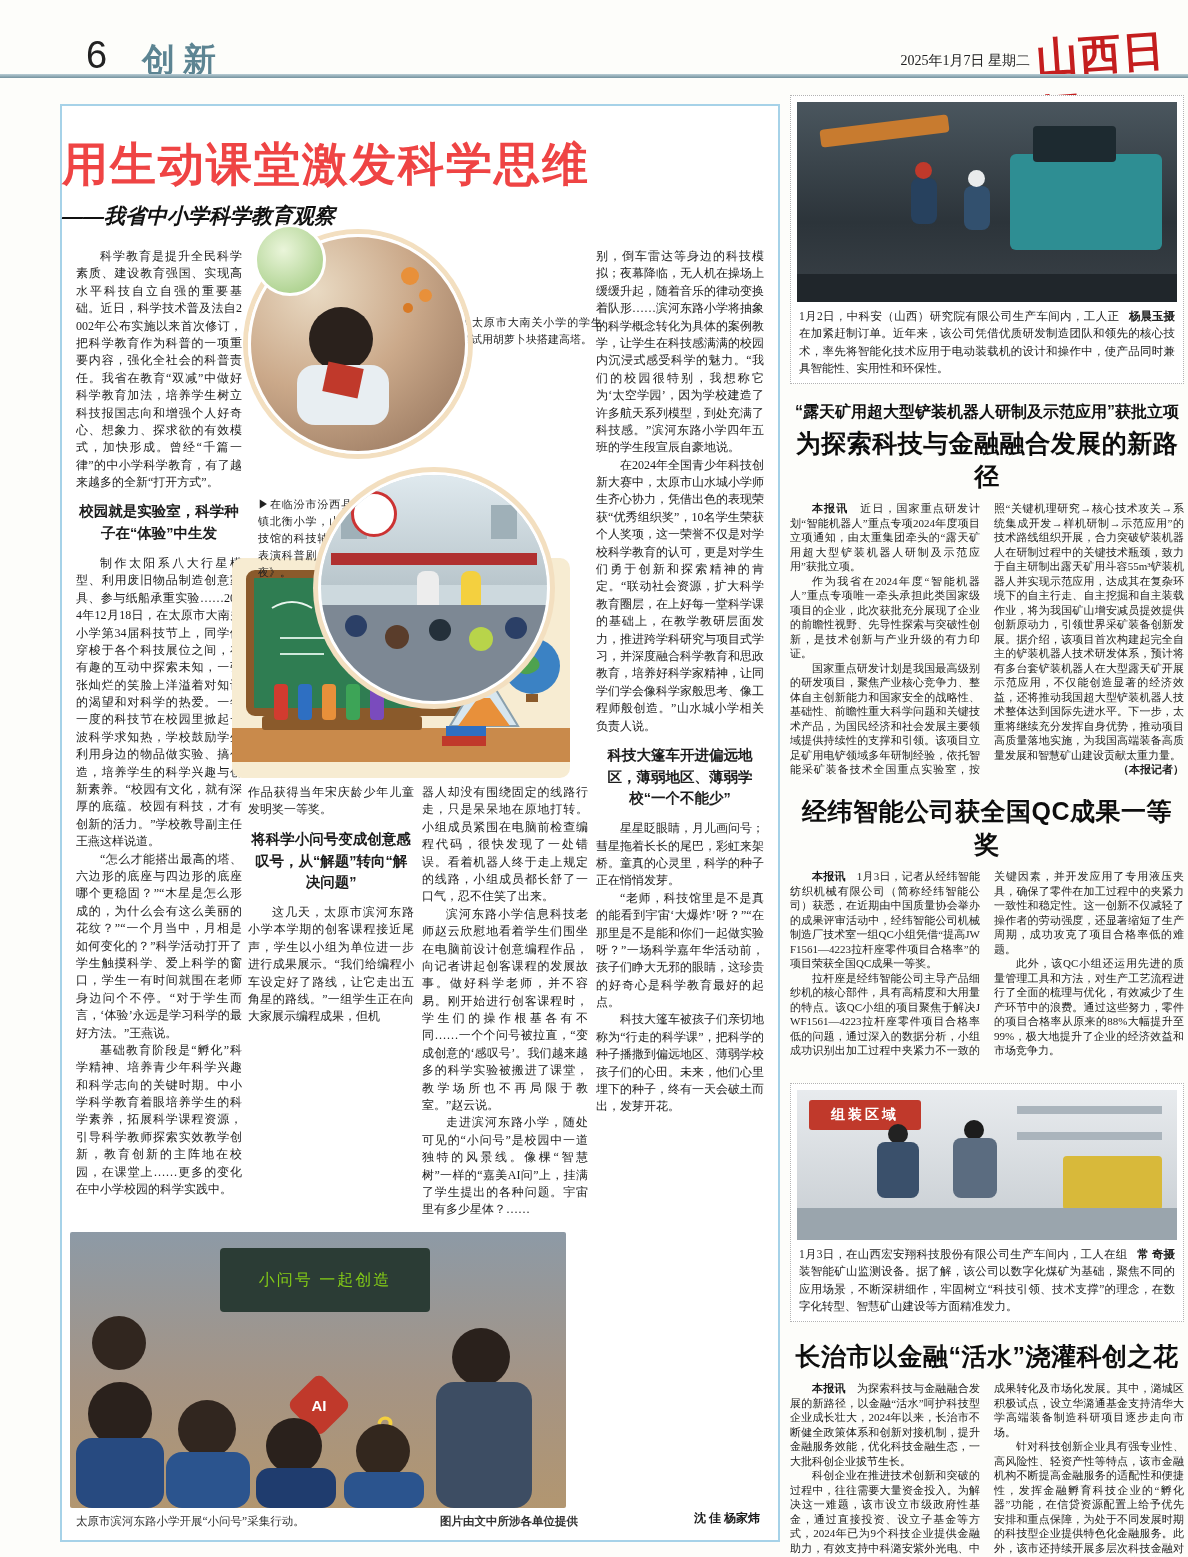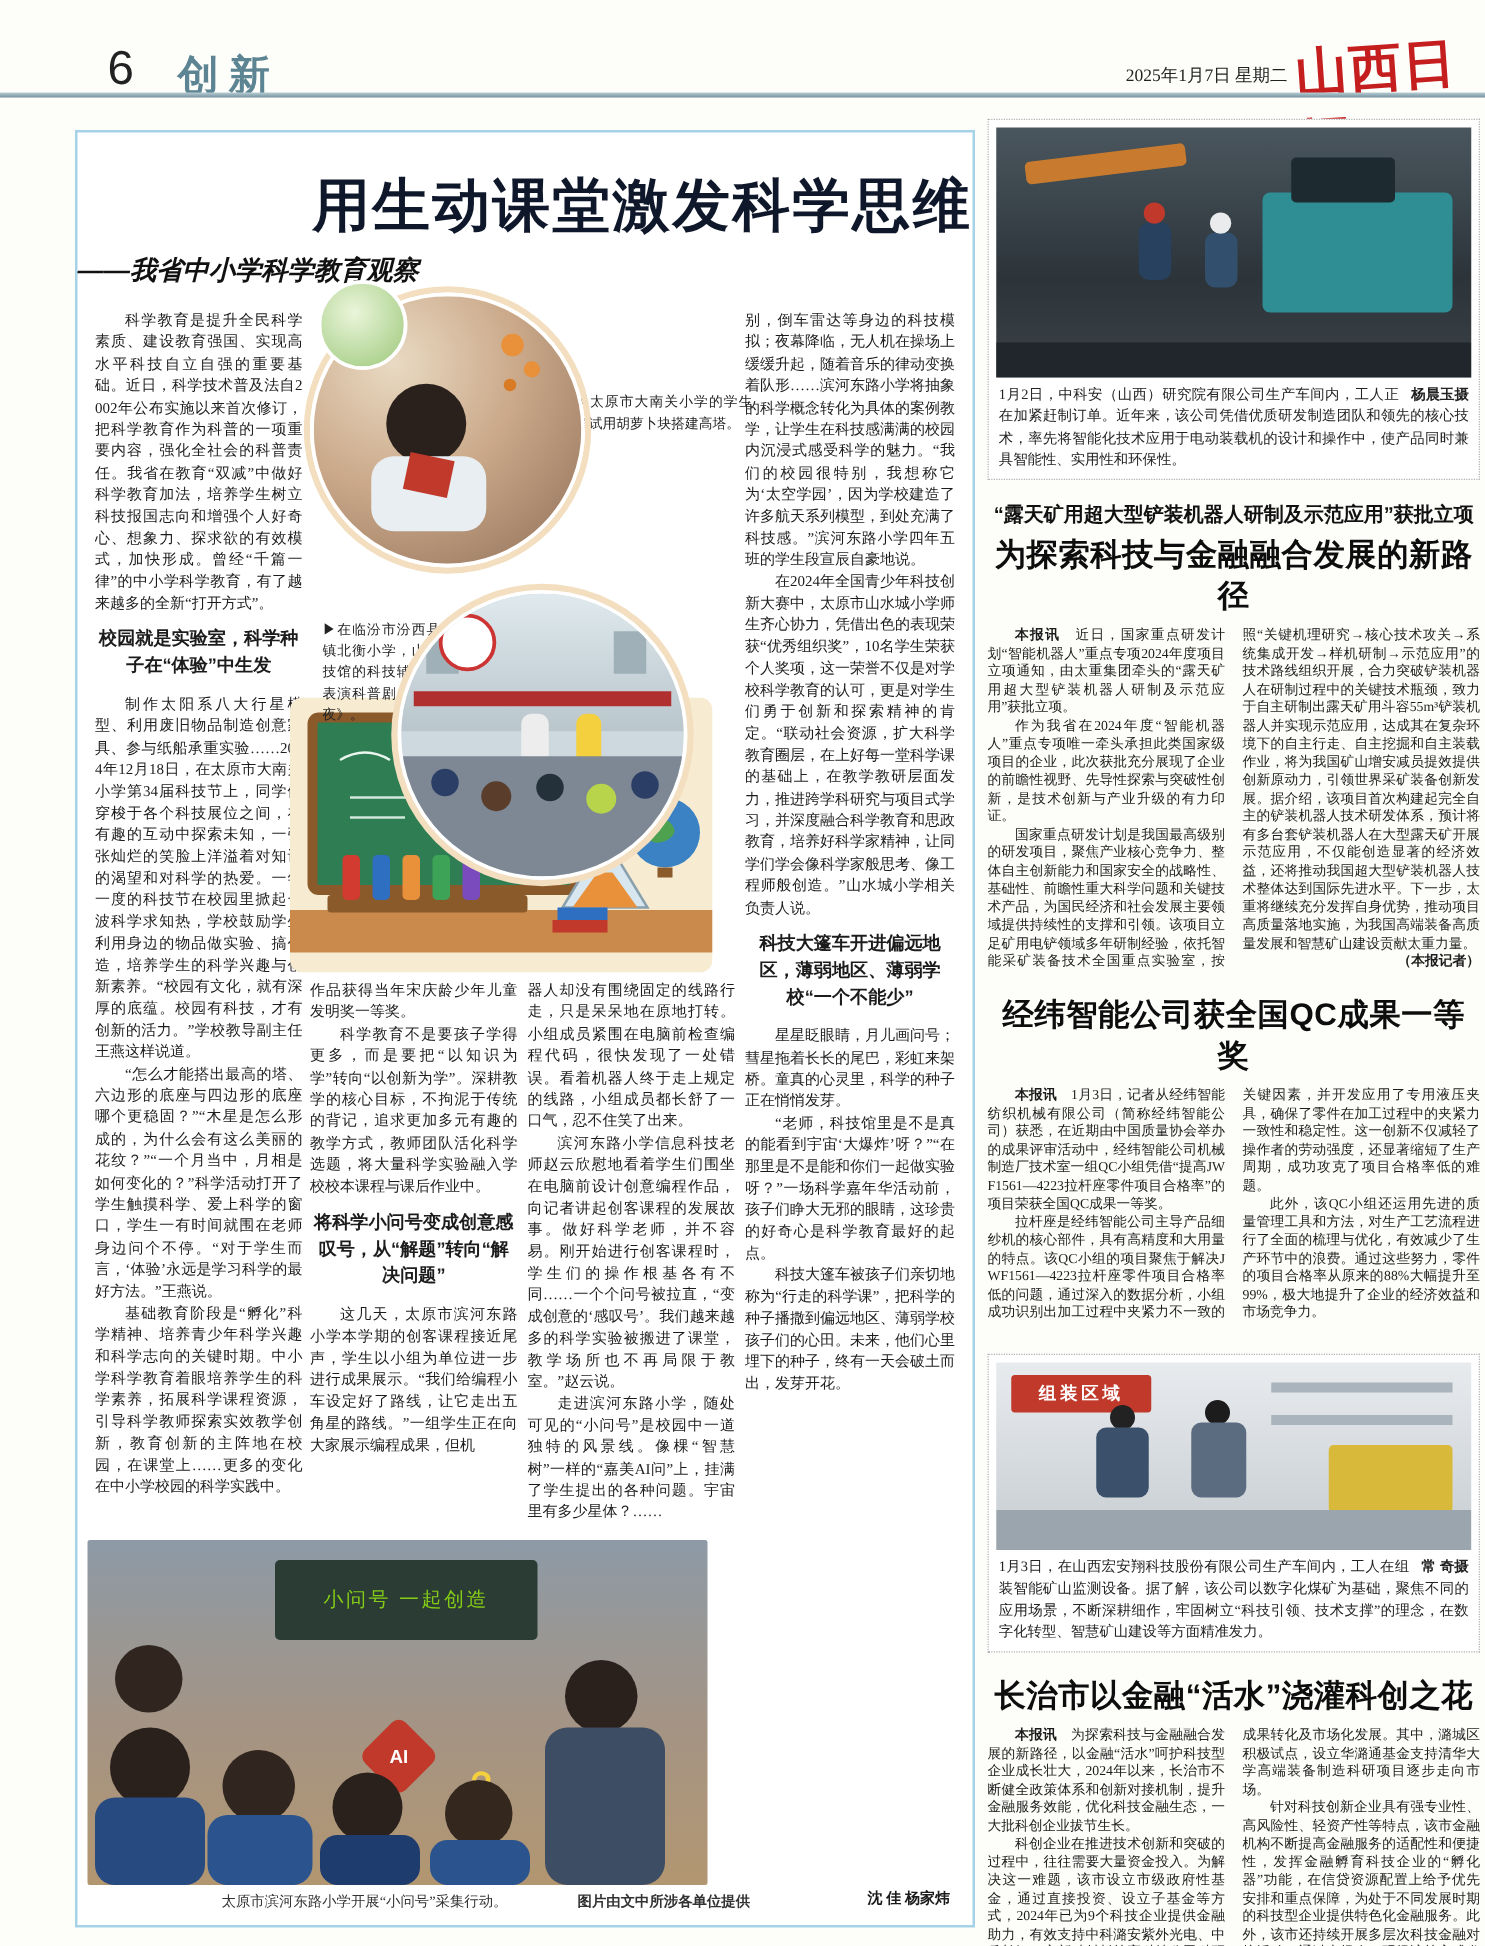--- a/index.html
+++ b/index.html
@@ -16,33 +16,33 @@
   .hdr-rule{position:absolute;left:0;top:74px;width:1188px;height:4px;
             background:linear-gradient(#b9cdd4,#73929e);}
   
   .mainbox{position:absolute;left:60px;top:104px;width:716px;height:1434px;
            border:2px solid #a6d2e8;background:#fff;}
   .tab{position:absolute;left:50%;transform:translateX(-50%);top:-15px;width:430px;height:28px;
        background:linear-gradient(90deg,#eaf6fc 0%,#79bfe8 22%,#54ade0 50%,#79bfe8 78%,#eaf6fc 100%);
        display:flex;align-items:center;justify-content:center;
        font-family:"Liberation Sans",sans-serif;font-weight:bold;font-size:17px;color:#fff;letter-spacing:9px;}
   .tabbar{display:inline-block;width:4px;height:16px;background:#fff;margin:0 12px;}
-  .m-headline{position:absolute;left:0;top:28px;width:100%;text-align:right;
-              font-family:Liberation Serif, serif;font-weight:900;font-size:46px;color:#0f172a;letter-spacing:2px;}
+  .m-headline{position:absolute;left:0;top:28px;width:100%;text-align:left;
+              font-family:Liberation Serif, serif;font-weight:900;font-size:46px;color:#ef4444;letter-spacing:2px;}
   .m-sub{position:absolute;left:0;top:96px;width:100%;text-align:left;
          font-family:"Liberation Sans",sans-serif;font-weight:bold;font-size:21px;color:#111;font-style:italic;}
   .mcol{position:absolute;font-size:12px;line-height:1.45;text-align:justify;word-break:break-all;
         overflow:hidden;color:#1c1c1c;}
   .mcol p{margin:0;text-indent:2em;}
   .msub{font-family:"Liberation Sans",sans-serif;font-weight:bold;font-size:14.5px;line-height:1.5;
         text-align:center;margin:10px 0;text-indent:0 !important;}
   .mcap{position:absolute;font-size:11px;line-height:1.55;color:#222;text-align:justify;overflow:hidden;}
   .m-byline{position:absolute;right:18px;top:1404px;width:160px;text-align:right;
             font-size:12px;font-weight:bold;}
-  .cap-row{position:absolute;top:1408px;font-size:11.5px;color:#333;text-align:right;}
+  .cap-row{position:absolute;top:1408px;font-size:11.5px;color:#333;}
   
   .circ{position:absolute;border-radius:50%;border:3px solid #fff;box-shadow:0 0 0 5px #f3dfc0;overflow:hidden;}
   .sh{position:absolute;}
   
   .rightcol{position:absolute;left:790px;top:95px;width:394px;}
   .pbox{border:1px dotted #b3b3b3;padding:6px;background:#fff;}
   .ph{position:relative;overflow:hidden;}
   .pcap{font-size:11.5px;line-height:1.5;text-align:justify;margin:6px 2px 0 2px;color:#222;word-break:break-all;}
   .pcred{font-weight:bold;float:right;margin-left:10px;font-family:"Liberation Sans",sans-serif;}
   .kicker{margin:18px 0 2px 0;text-align:center;font-family:"Liberation Sans",sans-serif;
@@ -131,21 +131,20 @@
       <div class="sh" style="left:64px;top:150px;width:24px;height:24px;border-radius:50%;background:#5a3d2b;"></div>
       <div class="sh" style="left:108px;top:144px;width:22px;height:22px;border-radius:50%;background:#24303a;"></div>
       <div class="sh" style="left:148px;top:152px;width:24px;height:24px;border-radius:50%;background:#b8d44a;"></div>
       <div class="sh" style="left:184px;top:142px;width:22px;height:22px;border-radius:50%;background:#2b3f66;"></div>
     </div>
 
     <div class="mcap" style="left:196px;top:390px;width:118px;height:90px;z-index:2;">▶在临汾市汾西县勍香镇北衡小学，山西省科技馆的科技辅导员正在表演科普剧《超市奇幻夜》。</div>
 
     <div class="mcol" style="left:186px;top:678px;width:166px;height:440px;z-index:2;">
       <p style="text-indent:0;">作品获得当年宋庆龄少年儿童发明奖一等奖。</p>
-      <p>科学教育不是要孩子学得更多，而是要把“以知识为学”转向“以创新为学”。深耕教学的核心目标，不拘泥于传统的背记，追求更加多元有趣的教学方式，教师团队活化科学选题，将大量科学实验融入学校校本课程与课后作业中。</p>
       <div class="msub">将科学小问号变成创意感叹号，从“解题”转向“解决问题”</div>
       <p>这几天，太原市滨河东路小学本学期的创客课程接近尾声，学生以小组为单位进一步进行成果展示。“我们给编程小车设定好了路线，让它走出五角星的路线。”一组学生正在向大家展示编程成果，但机</p>
     </div>
 
     <div class="mcol" style="left:360px;top:678px;width:166px;height:440px;z-index:2;">
       <p style="text-indent:0;">器人却没有围绕固定的线路行走，只是呆呆地在原地打转。小组成员紧围在电脑前检查编程代码，很快发现了一处错误。看着机器人终于走上规定的线路，小组成员都长舒了一口气，忍不住笑了出来。</p>
       <p>滨河东路小学信息科技老师赵云欣慰地看着学生们围坐在电脑前设计创意编程作品，向记者讲起创客课程的发展故事。做好科学老师，并不容易。刚开始进行创客课程时，学生们的操作根基各有不同……一个个问号被拉直，“变成创意的‘感叹号’。我们越来越多的科学实验被搬进了课堂，教学场所也不再局限于教室。”赵云说。</p>
       <p>走进滨河东路小学，随处可见的“小问号”是校园中一道独特的风景线。像棵“智慧树”一样的“嘉美AI问”上，挂满了学生提出的各种问题。宇宙里有多少星体？……</p>
     </div>
 

